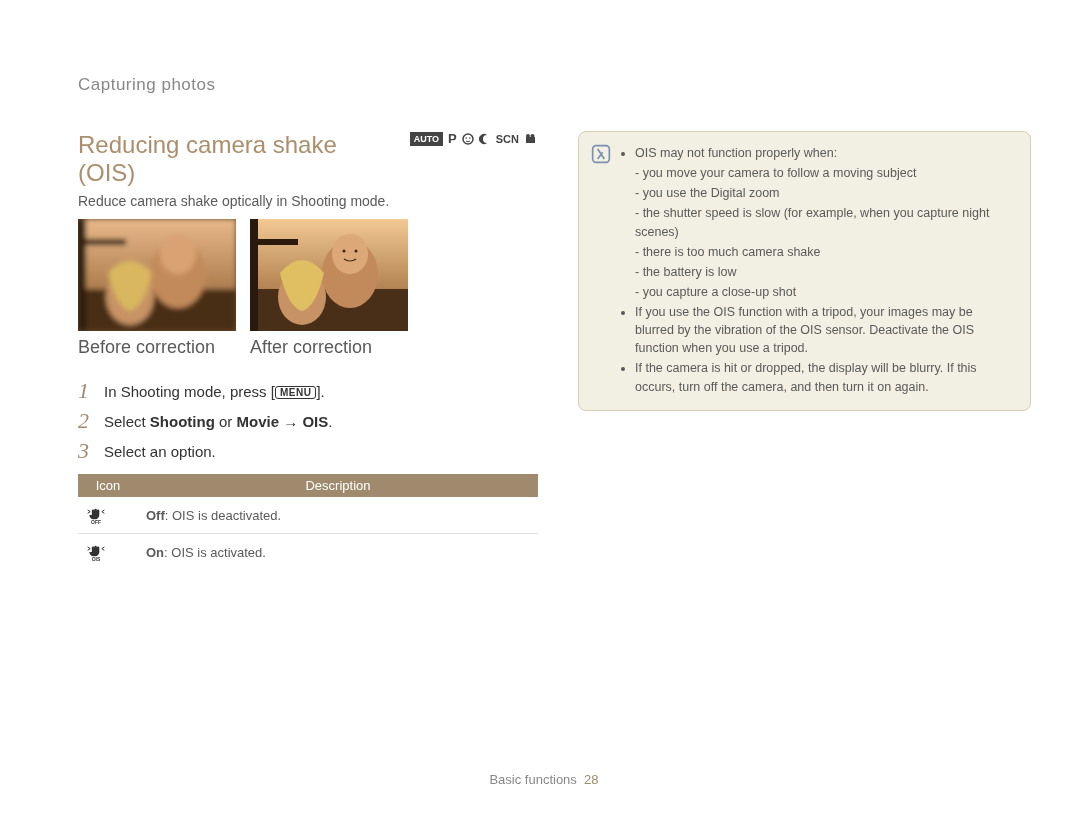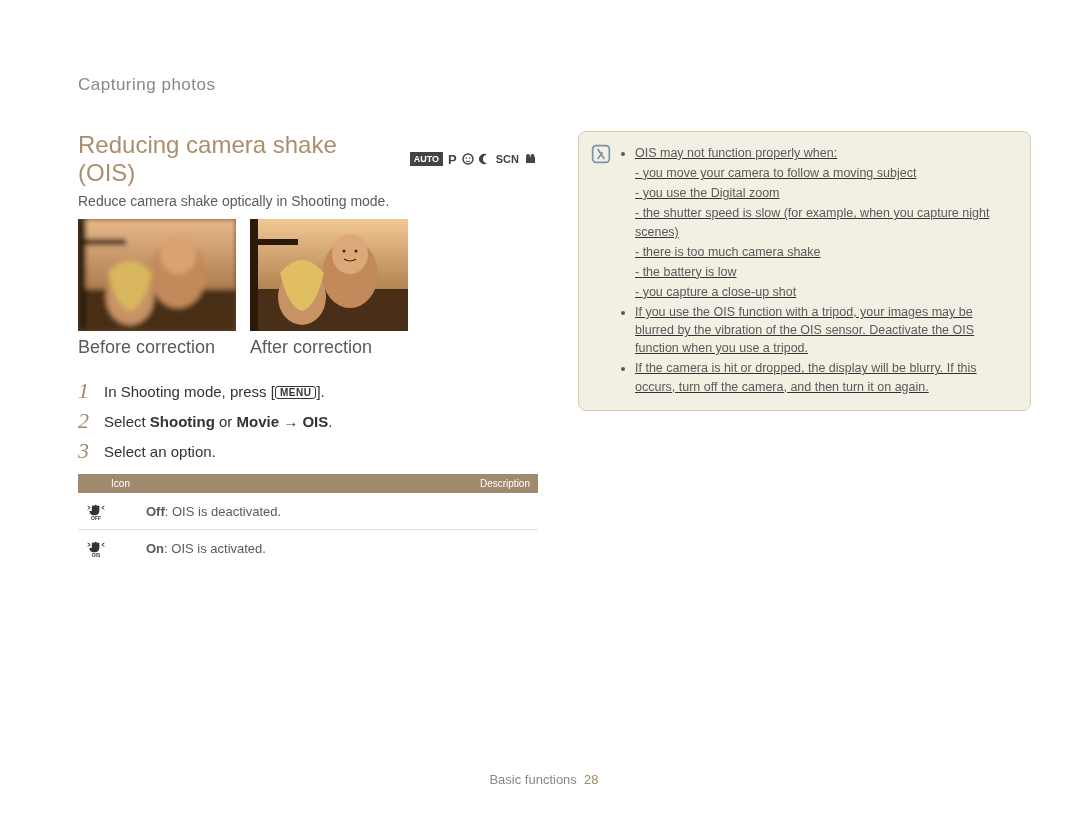--- a/index.html
+++ b/index.html
@@ -33,25 +33,24 @@
   .columns {
     display: flex;
     gap: 40px;
   }
   .left-col {
     width: 460px;
     flex-shrink: 0;
   }
   .right-col {
     flex: 1;
-    text-decoration: underline;
   }
   .heading-row {
     display: flex;
-    align-items: center;
+    align-items: flex-start;
     gap: 14px;
     margin-bottom: 6px;
   }
   .heading {
     color: var(--brown-heading);
     font-size: 24px;
   }
   .mode-icons {
     display: flex;
     align-items: center;
@@ -126,23 +125,23 @@
   }
   .option-table {
     border-collapse: collapse;
     width: 100%;
     margin-top: 12px;
   }
   .option-table thead th {
     background: var(--brown);
     color: #fff;
     font-weight: normal;
-    text-align: right;
+    text-align: center;
     padding: 4px 8px;
-    font-size: 10px;
+    font-size: 13px;
   }
   .option-table thead th:first-child { width: 60px; }
   .option-table tbody td {
     padding: 8px;
     border-bottom: 1px solid #e0e0e0;
     color: var(--gray-text);
     font-size: 13px;
   }
   .option-table tbody tr:last-child td { border-bottom: none; }
   .hand-icon { width: 20px; height: 20px; display: block; }

